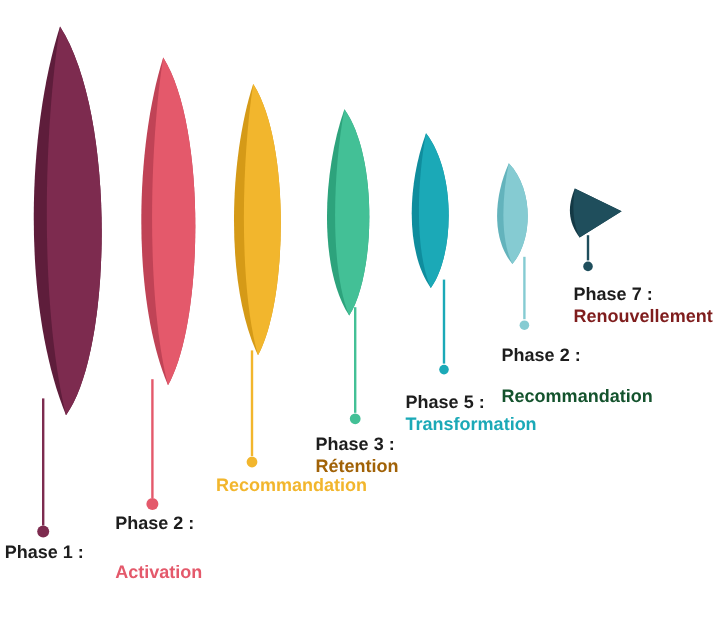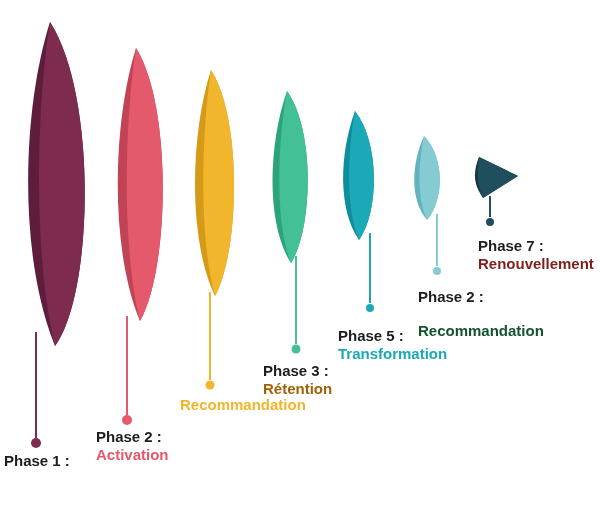--- a/index.html
+++ b/index.html
@@ -76,21 +76,21 @@
     <line x1="490" y1="196" x2="490" y2="217" stroke-width="2" stroke="#1f4e5c"></line>
     <circle cx="490" cy="222" r="4" fill="#1f4e5c"></circle>
   </svg>
 
   <div class="phase-label" style="left:4px; top:452px">
     <div class="pl-top">Phase 1 :</div>
   </div>
 
   <div class="phase-label" style="left:96px; top:428px">
     <div class="pl-top">Phase 2 :</div>
-    <div class="pl-name" style="color: rgb(228, 89, 107);">Activation</div>
+    <div class="pl-name" style="color: rgb(228, 89, 107); margin-top: 23px;">Activation</div>
   </div>
 
   <div class="phase-label" style="left:180px; top:396px">
     <div class="pl-name" style="color: rgb(242, 182, 45);">Recommandation</div>
   </div>
 
   <div class="phase-label" style="left:263px; top:362px">
     <div class="pl-top">Phase 3 :</div>
     <div class="pl-name" style="color: #a16207;">Rétention</div>
   </div>

